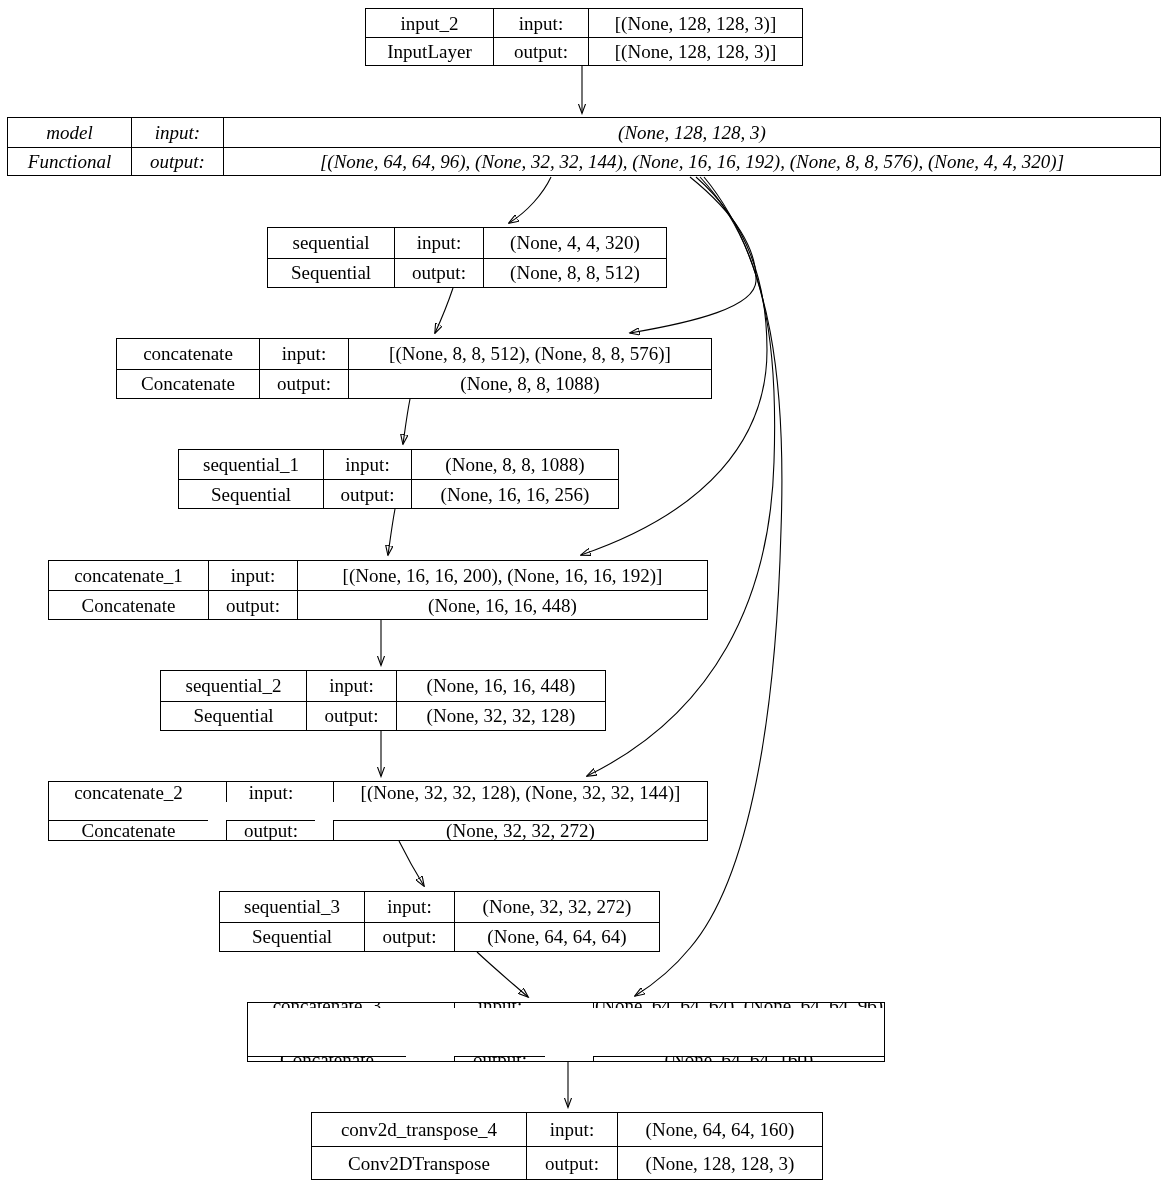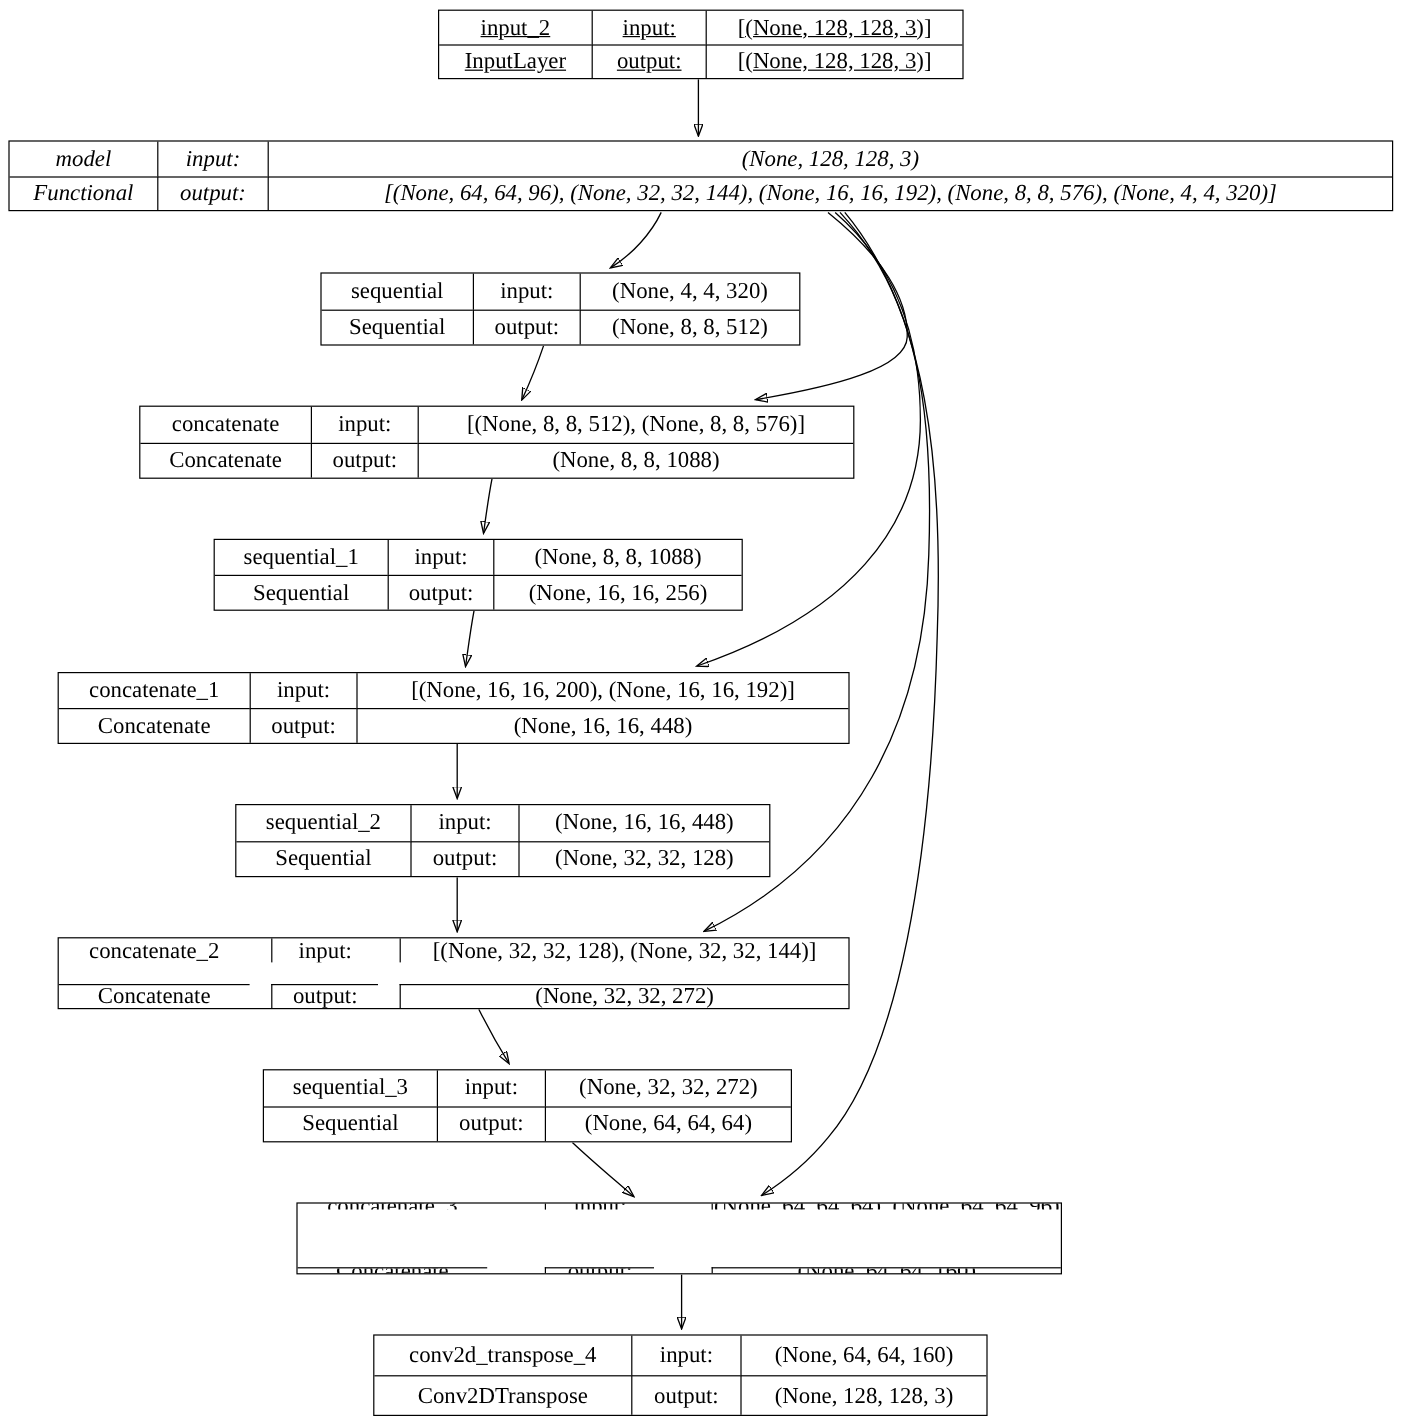--- a/index.html
+++ b/index.html
@@ -63,21 +63,21 @@
     <path d="M453,288 C448,303 441,320 435,333" marker-end="url(#arrow)"></path>
     <path d="M410,399 C407,414 405,430 403,444" marker-end="url(#arrow)"></path>
     <path d="M395,509 C392,525 390,541 388,555" marker-end="url(#arrow)"></path>
     <path d="M381,620 L381,665" marker-end="url(#arrow)"></path>
     <path d="M381,731 L381,776" marker-end="url(#arrow)"></path>
     <path d="M399,841 C407,857 416,873 424,886" marker-end="url(#arrow)"></path>
     <path d="M477,952 C494,968 512,983 528,997" marker-end="url(#arrow)"></path>
     <path d="M568,1062 L568,1107" marker-end="url(#arrow)"></path>
   </svg>
 
-  <div class="node" style="left:365px;top:8px;width:438px;height:58px;text-decoration:underline;--c1:127px;--c2:95px;">
+  <div class="node" style="left:365px;top:8px;width:438px;height:58px;--c1:127px;--c2:95px;">
     <div class="cell">input_2</div>
     <div class="cell">input:</div>
     <div class="cell">[(None, 128, 128, 3)]</div>
     <div class="cell">InputLayer</div>
     <div class="cell">output:</div>
     <div class="cell">[(None, 128, 128, 3)]</div>
   </div>
 
   <div class="node" style="left:7px;top:117px;width:1154px;height:59px;font-style:italic;--c1:123px;--c2:92px;">
     <div class="cell">model</div>
@@ -117,21 +117,21 @@
 
   <div class="node" style="left:48px;top:560px;width:660px;height:60px;--c1:159px;--c2:89px;">
     <div class="cell">concatenate_1</div>
     <div class="cell">input:</div>
     <div class="cell">[(None, 16, 16, 200), (None, 16, 16, 192)]</div>
     <div class="cell">Concatenate</div>
     <div class="cell">output:</div>
     <div class="cell">(None, 16, 16, 448)</div>
   </div>
 
-  <div class="node" style="left:160px;top:670px;width:446px;height:61px;margin-left:36px;--c1:145px;--c2:90px;">
+  <div class="node" style="left:160px;top:670px;width:446px;height:61px;--c1:145px;--c2:90px;">
     <div class="cell">sequential_2</div>
     <div class="cell">input:</div>
     <div class="cell">(None, 16, 16, 448)</div>
     <div class="cell">Sequential</div>
     <div class="cell">output:</div>
     <div class="cell">(None, 32, 32, 128)</div>
   </div>
 
   <div class="node" style="left:48px;top:781px;width:660px;height:60px;gap:18px;--c1:159px;--c2:89px;">
     <div class="cell">concatenate_2</div>

